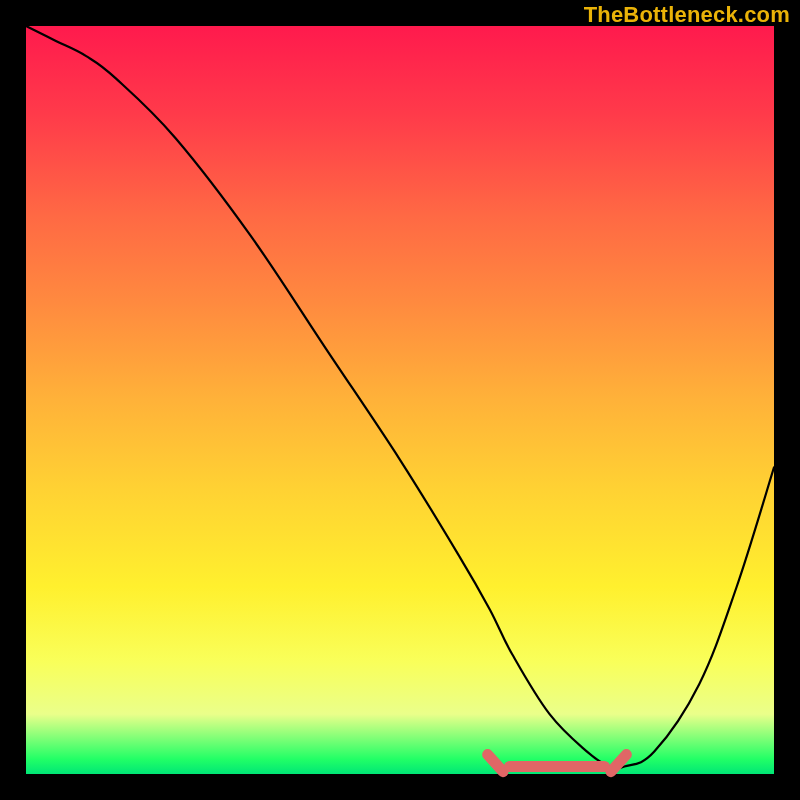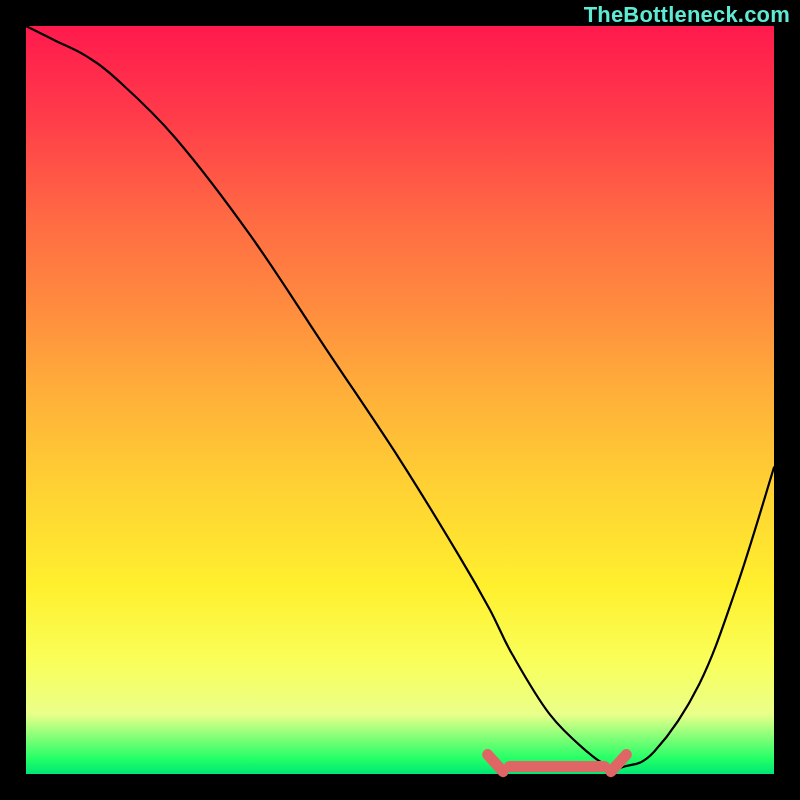--- a/index.html
+++ b/index.html
@@ -36,21 +36,21 @@
       #00e676 100%
     );
   }
   .watermark {
     position: absolute;
     top: 2px;
     right: 10px;
     font-family: Arial, Helvetica, sans-serif;
     font-size: 22px;
     font-weight: 600;
-    color: #5eead4;
+    color: #eab308;
     letter-spacing: 0.2px;
     user-select: none;
   }
   svg.curve {
     position: absolute;
     left: 0;
     top: 0;
     width: 748px;
     height: 748px;
   }

